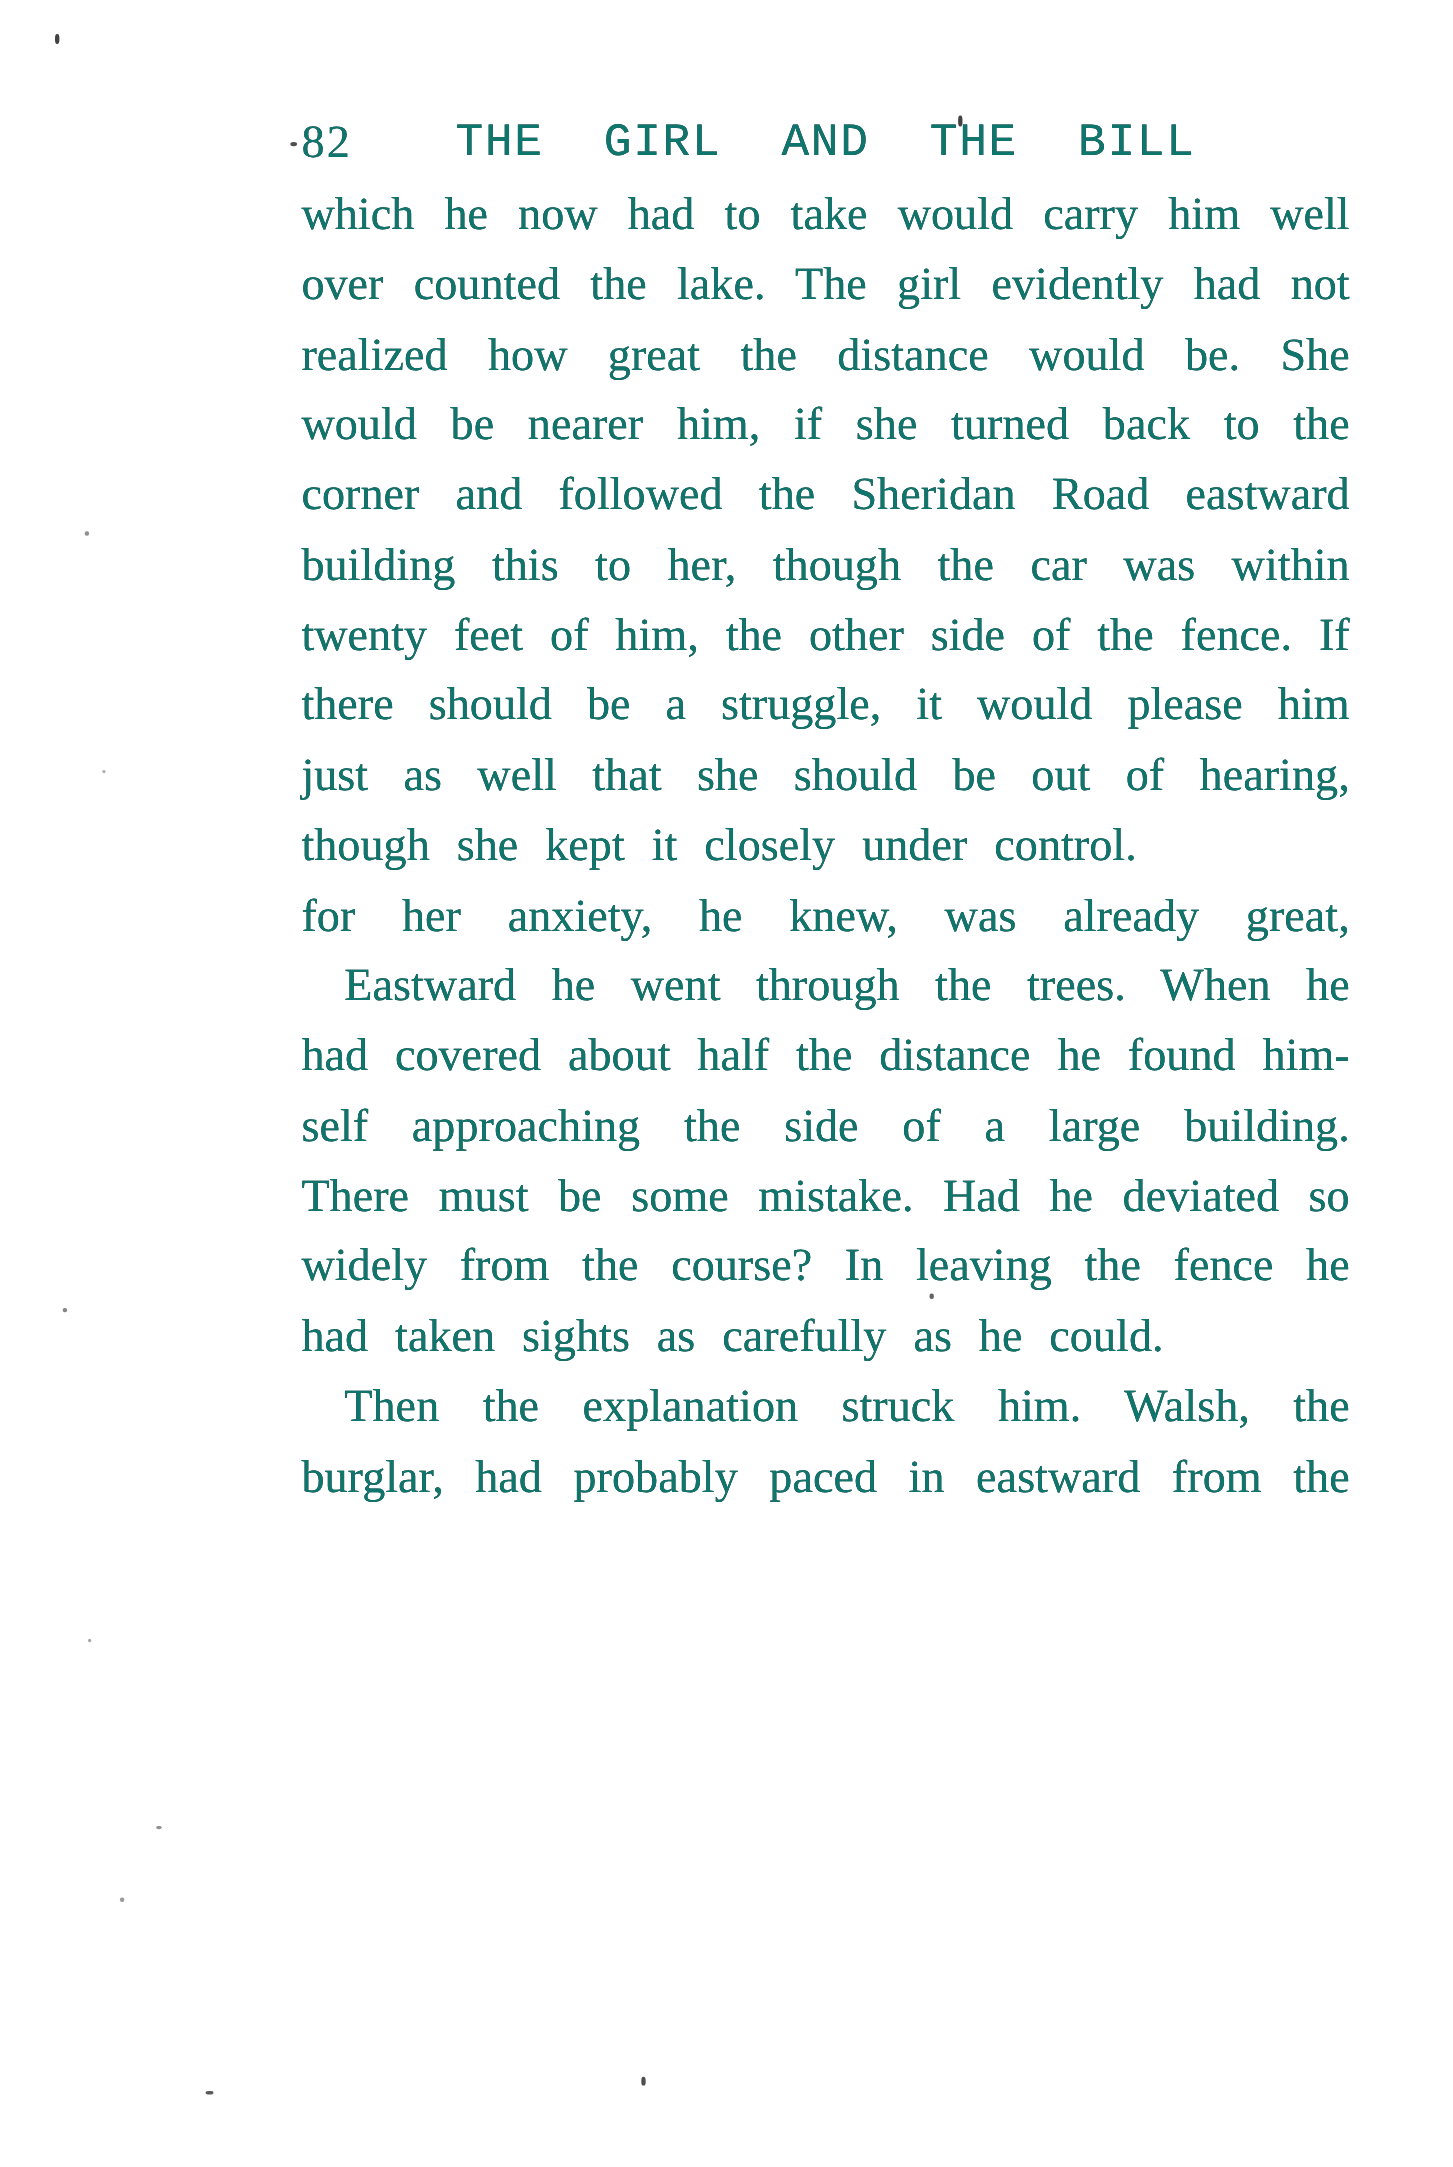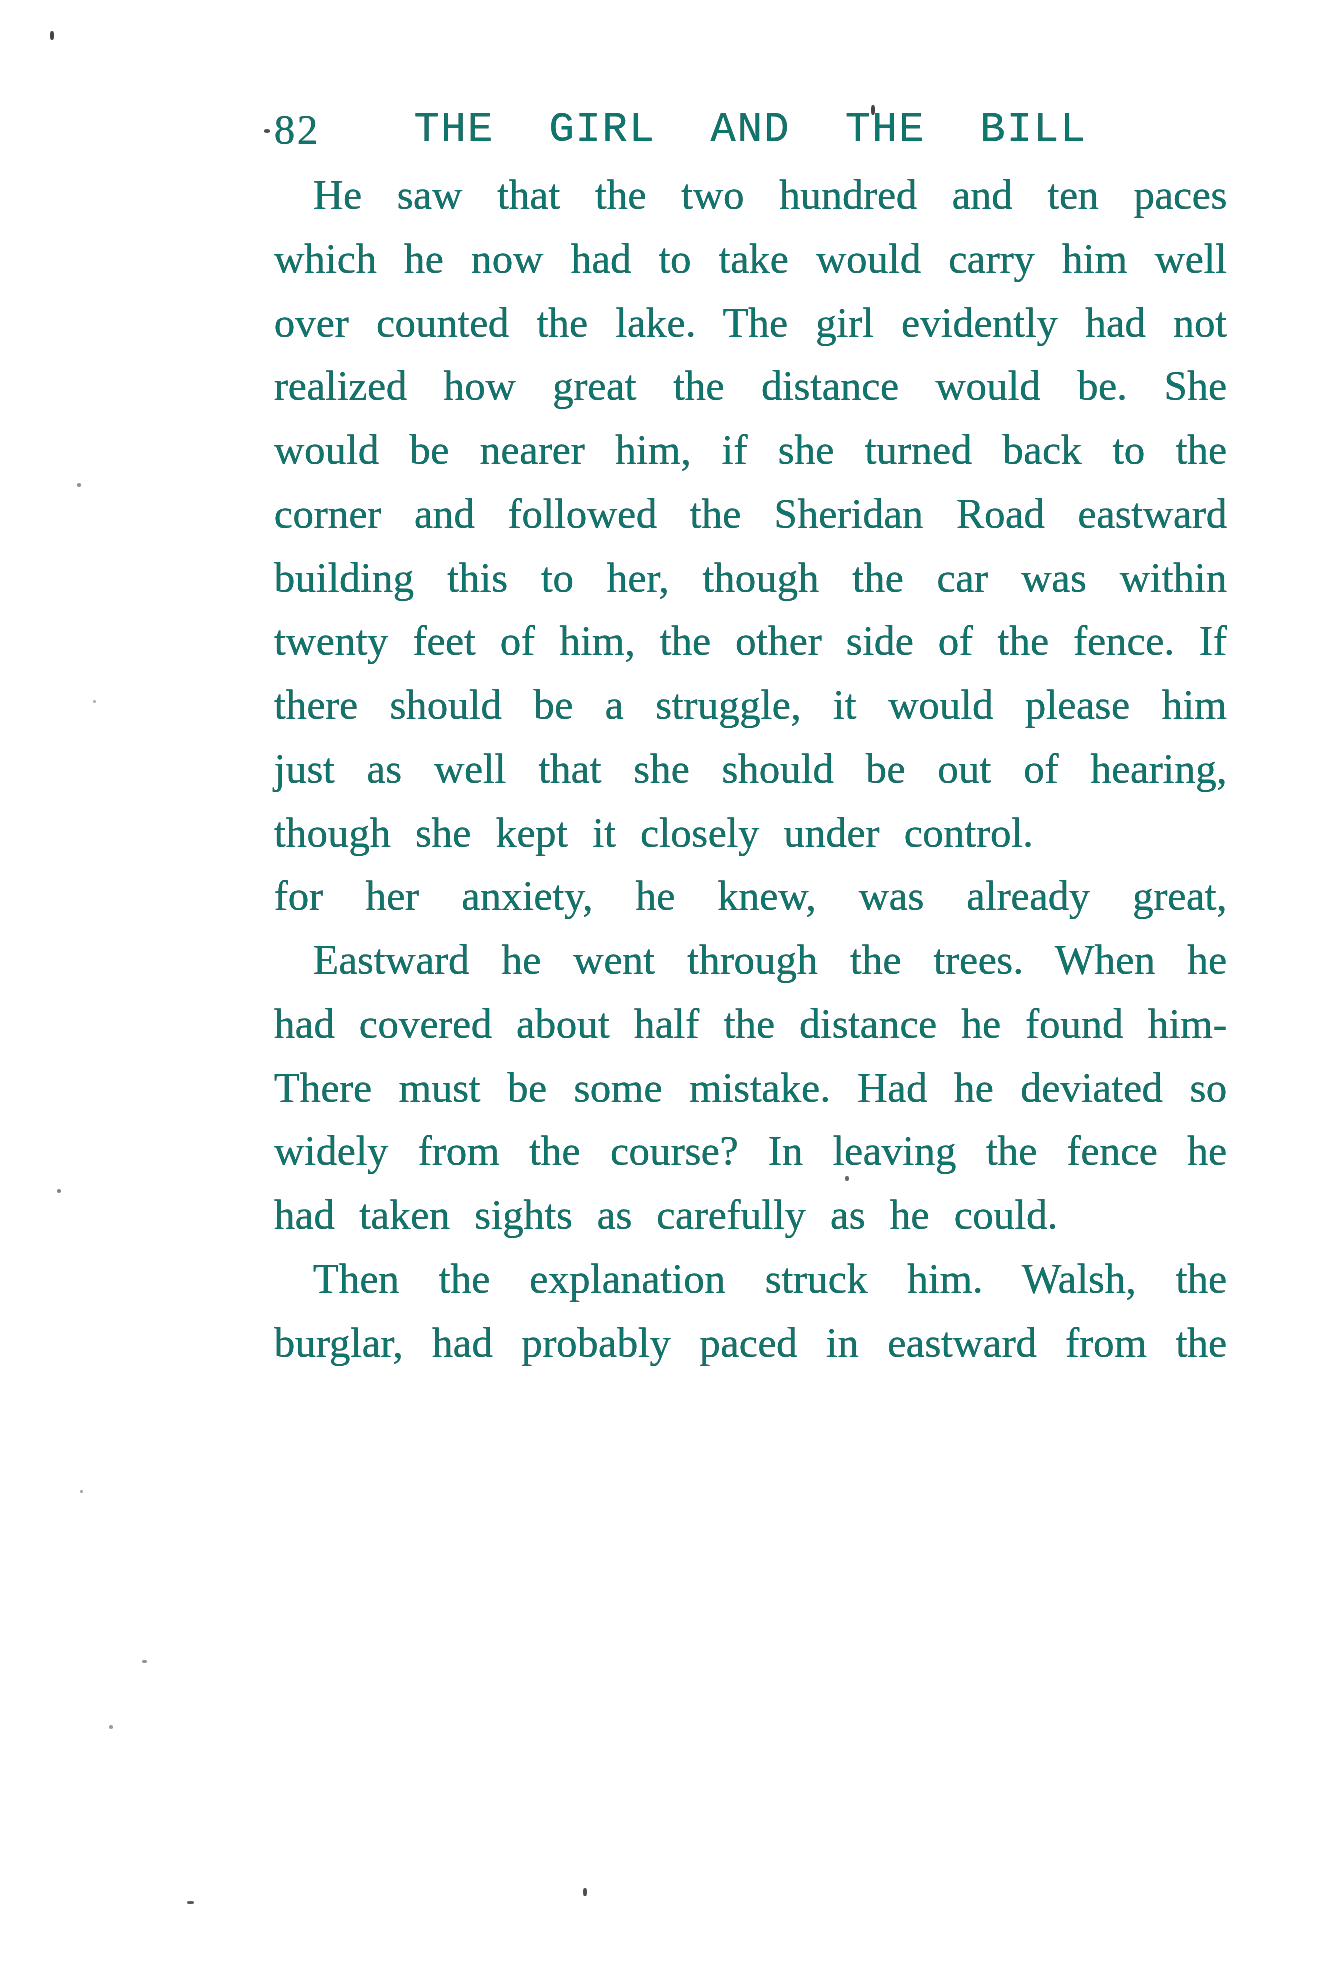--- a/index.html
+++ b/index.html
@@ -74,36 +74,36 @@
 
 <div class="page">
 
   <div class="running-header">
     <span class="page-number">82</span>
     <span class="header-title">THE GIRL AND THE BILL</span>
   </div>
 
   <div class="text-block">
       <div class="para indent">
-        <div class="line first">He saw that the two hundred and ten paces</div>
         <div class="line">which he now had to take would carry him well</div>
         <div class="line">over counted the lake.  The girl evidently had not</div>
         <div class="line">realized how great the distance would be.  She</div>
         <div class="line">would be nearer him, if she turned back to the</div>
         <div class="line">corner and followed the Sheridan Road eastward</div>
         <div class="line">building this to her, though the car was within</div>
         <div class="line">twenty feet of him, the other side of the fence.  If</div>
         <div class="line">there should be a struggle, it would please him</div>
         <div class="line">just as well that she should be out of hearing,</div>
         <div class="line endline">though she kept it closely under control.</div>
         <div class="line">for her anxiety, he knew, was already great,</div>
       </div>
       <div class="para indent">
         <div class="line first">Eastward he went through the trees.  When he</div>
         <div class="line">had covered about half the distance he found him-</div>
+        <div class="line">self approaching the side of a large building.</div>
         <div class="line">There must be some mistake.  Had he deviated so</div>
         <div class="line">widely from the course?  In leaving the fence he</div>
         <div class="line endline">had taken sights as carefully as he could.</div>
       </div>
       <div class="para indent">
         <div class="line first">Then the explanation struck him.  Walsh, the</div>
         <div class="line">burglar, had probably paced in eastward from the</div>
       </div>
     </div>
 

